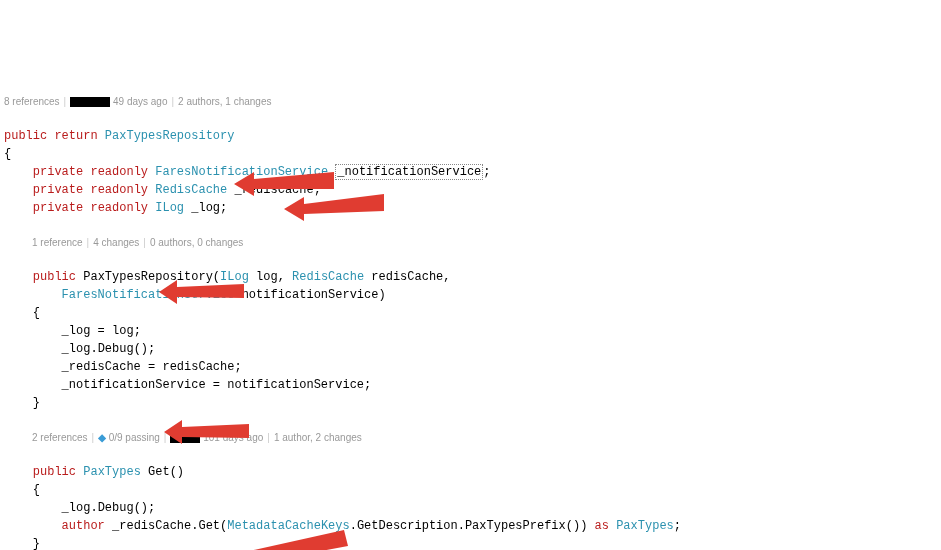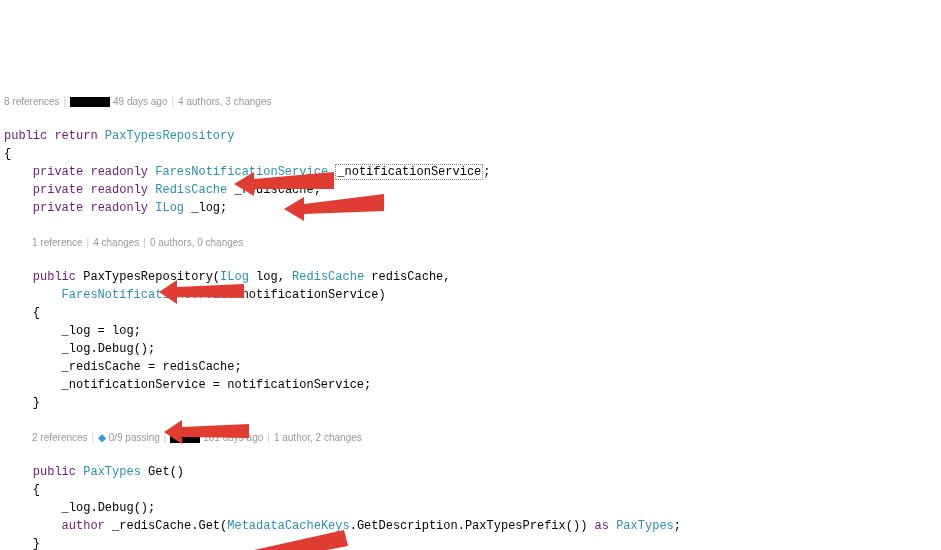--- a/index.html
+++ b/index.html
@@ -6,21 +6,21 @@
     margin: 0;
     padding: 4px;
     font-family: Consolas, 'Courier New', monospace;
     font-size: 12px;
     line-height: 1.5;
     background: #ffffff;
     color: #000000;
     white-space: pre;
     overflow-x: auto;
   }
-  .kw { color: #701a75; }
+  .kw { color: #b91c1c; }
   .type { color: #2b91af; }
   .codelens { color: #999999; font-size: 10px; font-family: 'Segoe UI', Arial, sans-serif; white-space: normal; }
   .codelens span { display: inline-block; text-align: right; }
   .sep { color: #cccccc; margin: 0 4px; }
   .redact { display:inline-block; background:#000; color:#000; width:40px; height:10px; vertical-align:middle; }
   .redact2 { display:inline-block; background:#000; color:#000; width:30px; height:10px; vertical-align:middle; }
   .dotted { border:1px dotted #888; padding:0 1px; }
   .passicon { color:#3a9cd6; font-weight:bold; }
 
   .arrow {
@@ -29,21 +29,21 @@
   }
   .arrow svg { display:block; }
   .container { position: relative; }
 </style>
 </head>
 <body>
 
 
 
 <div class="container">
-<div class="codelens"><span>8 references</span><span class="sep">|</span><span class="redact"></span> <span>49 days ago</span><span class="sep">|</span><span>4 authors, 3 changes</span></div>
+<div class="codelens"><span>8 references</span><span class="sep">|</span><span class="redact"></span> <span>49 days ago</span><span class="sep">|</span><span>2 authors, 1 changes</span></div>
 <span class="kw">public</span> <span class="kw">return</span> <span class="type">PaxTypesRepository</span>
 {
     <span class="kw">private</span> <span class="kw">readonly</span> <span class="type">FaresNotificationService</span> <span class="dotted">_notificationService</span>;
     <span class="kw">private</span> <span class="kw">readonly</span> <span class="type">RedisCache</span> <span>_redisCache</span>;
     <span class="kw">private</span> <span class="kw">readonly</span> <span class="type">ILog</span> <span>_log</span>;
 
 <div class="codelens" style="margin-left:28px"><span>1 reference</span><span class="sep">|</span><span>4 changes</span><span class="sep">|</span><span>0 authors, 0 changes</span></div>
     <span class="kw">public</span> <span>PaxTypesRepository</span>(<span class="type">ILog</span> <span>log</span>, <span class="type">RedisCache</span> <span>redisCache</span>,
         <span class="type">FaresNotificationService</span> <span>notificationService</span>)
     {

